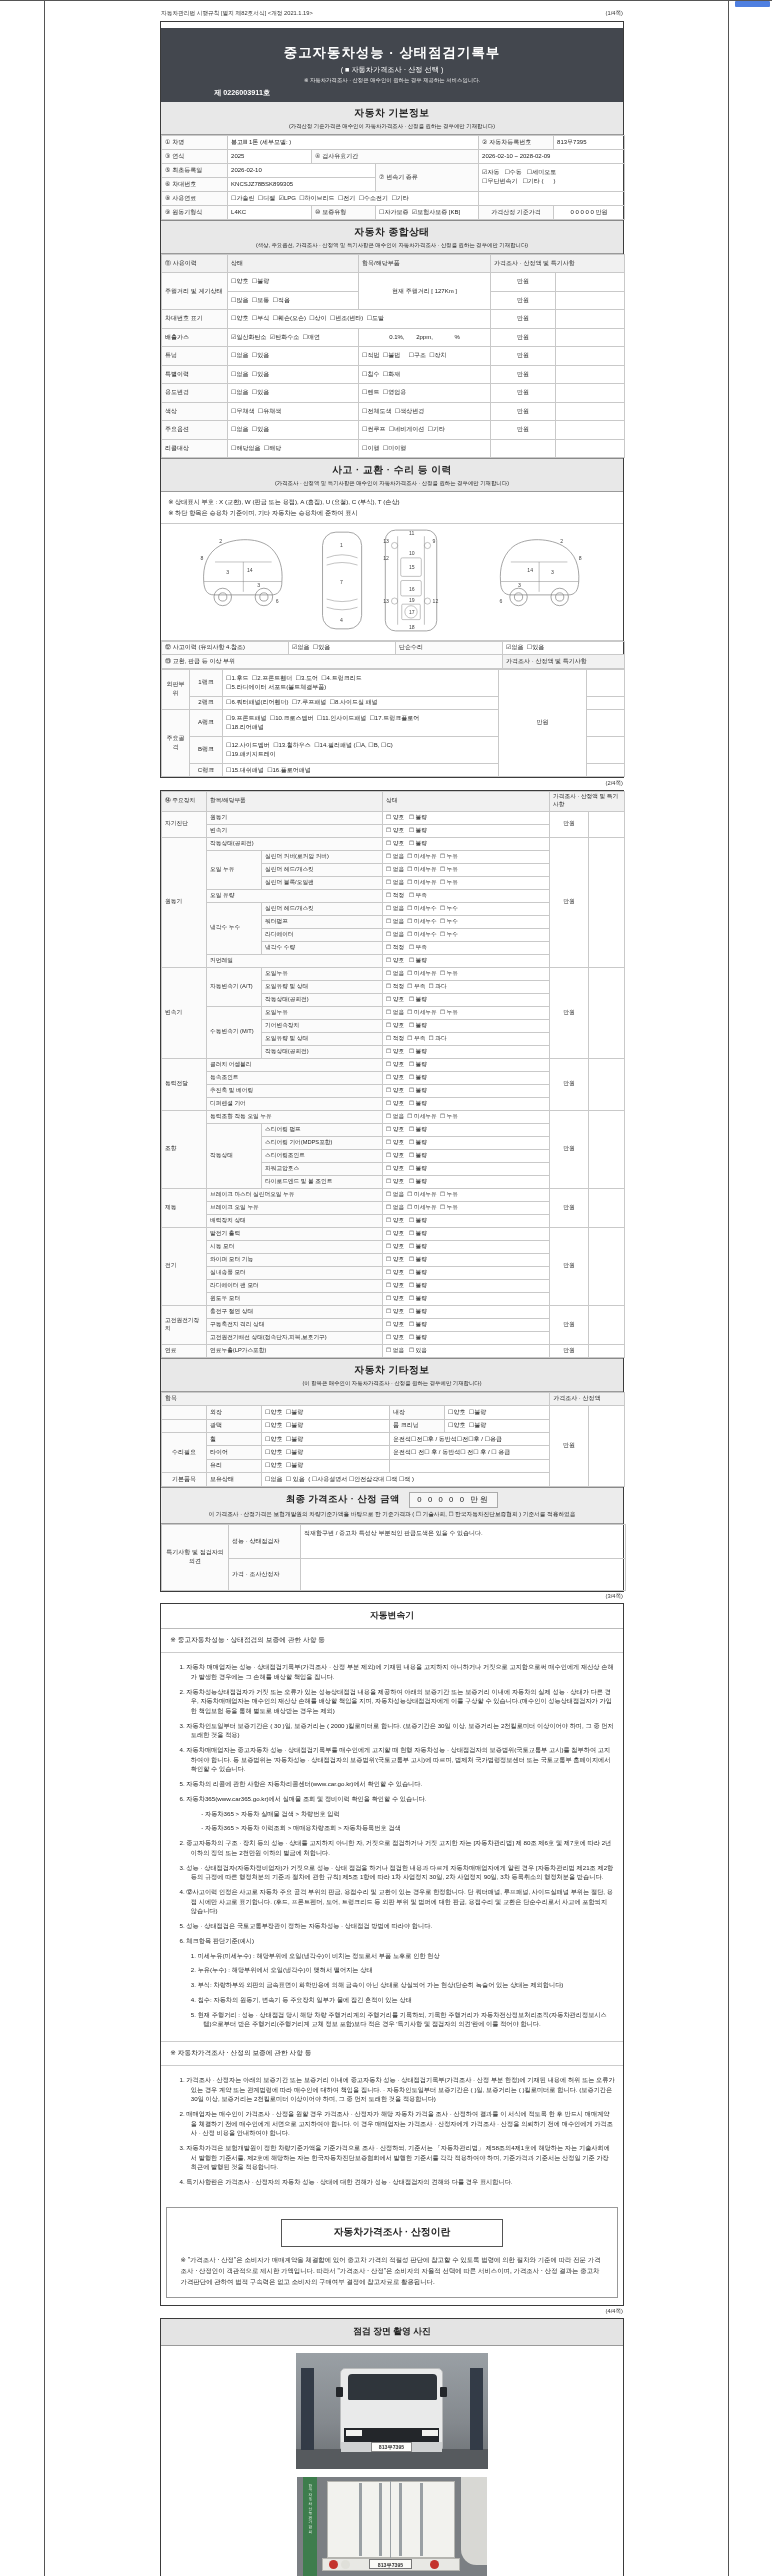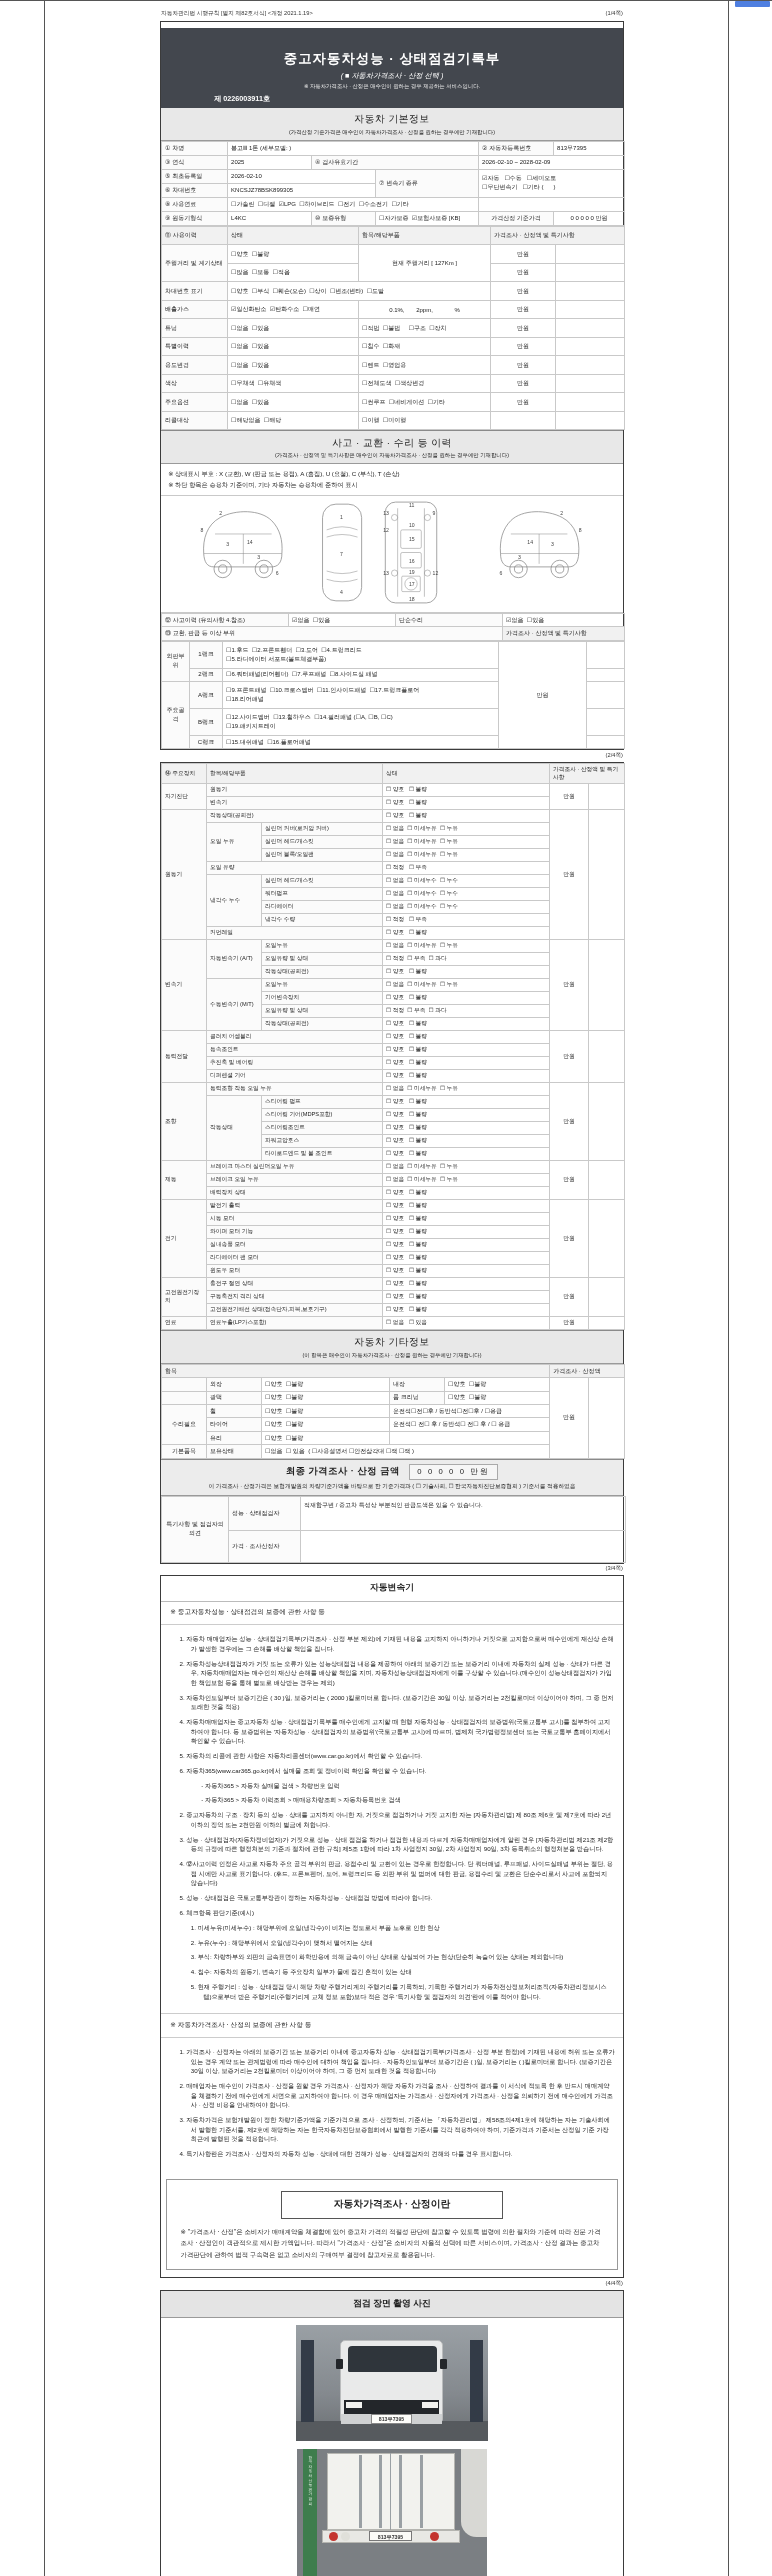--- a/index.html
+++ b/index.html
@@ -8,27 +8,27 @@
   .edge { position:absolute; top:0; bottom:0; width:0.5px; background:#555; }
   .edge.l { left:44px; } .edge.r { left:728px; }
   .topline { position:absolute; top:0; left:0; right:0; height:0.5px; background:#555; }
   .chip { position:absolute; top:1px; left:735px; width:35px; height:6.2px; background:#4f7fe0; border-radius:1px; }
   .doc { position:absolute; left:160px; top:10.3px; width:464px; }
   .meta-row { display:flex; justify-content:space-between; font-size:5.7px; color:#333; padding:0 1px 3.1px; }
   .marker { text-align:right; font-size:5.7px; color:#333; padding:1.5px 1px 2.1px; }
   .box { border:1.5px solid #3b3b3b; background:#fff; }
   .dark-head { background:#43474e; color:#fff; text-align:center; padding-bottom:3.1px; }
   .dark-head .stripe { height:2.6px; background:#fff; margin-top:2.6px; }
-  .dh-title { font-size:13.4px; font-weight:bold; letter-spacing:1px; margin-top:22px; }
-  .dh-sub { font-size:7.2px; margin-top:3.1px;font-style:italic; }
+  .dh-title { font-size:13.4px; font-weight:bold; letter-spacing:1px; margin-top:16px; }
+  .dh-sub { font-size:7.2px; margin-top:3.1px; }
   .dh-note { font-size:5.4px; margin-top:2.1px; color:#e8e8e8; }
   .dh-docno { font-size:7.2px; font-weight:bold; text-align:left; padding:4.1px 0 1px 5.2px;margin-left:48px; }
   .band { background:#e8e8e8; text-align:center; padding:5.2px 0 4.1px; border-bottom:0.5px solid #9a9a9a; border-top:1px solid #8a8a8a; }
   .band.first { border-top:none; }
-  .band h2 { font-size:9.8px; letter-spacing:0.5px; font-weight:normal; }
+  .band h2 { font-size:9.8px; letter-spacing:0.5px; font-weight:bold; }
   .bnote { font-size:5.4px; margin-top:2.6px; color:#222; }
   table { border-collapse:collapse; width:100%; table-layout:fixed; }
   td { border:0.5px solid #c9c9c9; font-size:6px; padding:1.5px 3.1px; height:13.4px; overflow:hidden; vertical-align:middle; }
   .lbl { background:#fbfbfb; }
   .hd { background:#f1f1f1; }
   .c { text-align:center; }
   .val { white-space:pre; }
   .pn { background:#fff; }
   .t-basic td { height:14px; }
   .t-overall td { height:18.5px; }
@@ -129,20 +129,24 @@
         <td class="lbl">⑨ 원동기형식</td>
         <td>L4KC</td>
         <td class="lbl">⑩ 보증유형</td>
         <td class="val">☐자가보증  ☑보험사보증 [KB]</td>
         <td class="lbl c">가격산정 기준가격</td>
         <td class="c">0 0 0 0 0 만원</td>
       </tr>
     </tbody>
       </table>
 
+    <div class="band">
+      <h2>자동차 종합상태</h2>
+      <div class="bnote">(색상, 주요옵션, 가격조사 · 산정액 및 특기사항은 매수인이 자동차가격조사 · 산정을 원하는 경우에만 기재합니다)</div>
+    </div>
     <table class="t-overall">
       <colgroup>
           <col style="width:66px">
           <col style="width:131px">
           <col style="width:132px">
           <col style="width:65px">
           <col style="width:69px">
         </colgroup>
       <tbody>
           <tr>

